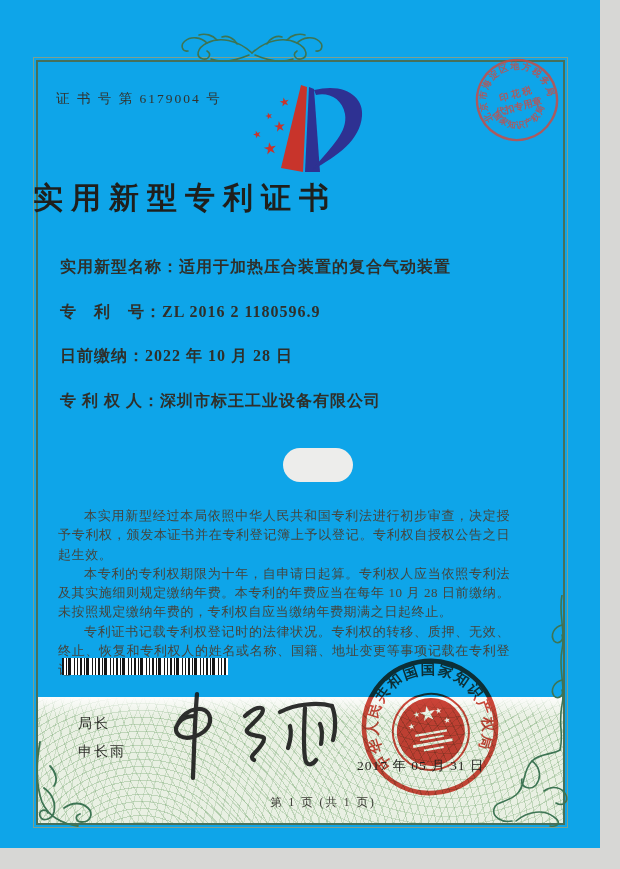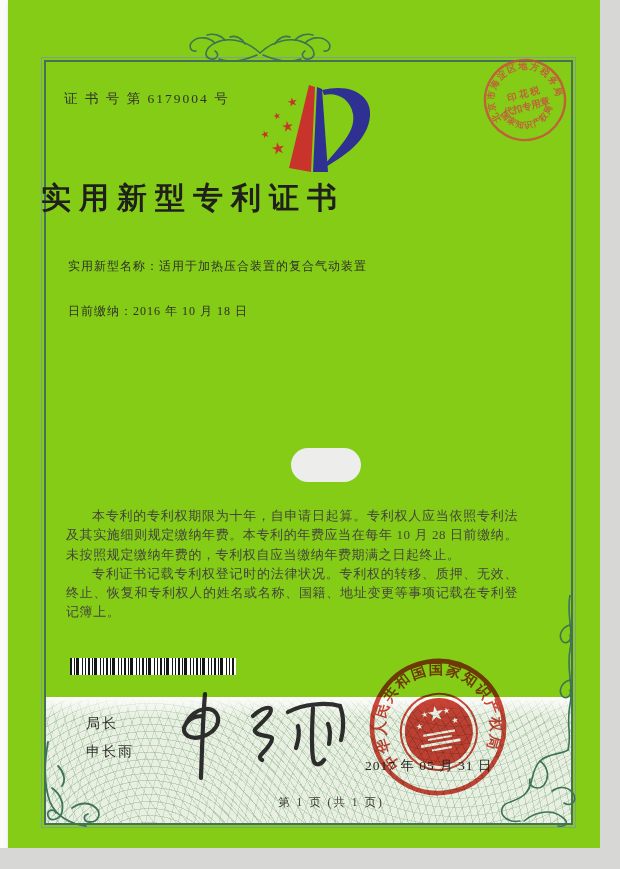--- a/index.html
+++ b/index.html
@@ -4,23 +4,22 @@
 <style>
   html,body{margin:0;padding:0;}
   body{
     width:620px;height:869px;position:relative;overflow:hidden;
     background:#fbfbf9;
     font-family:"Liberation Serif","DejaVu Serif",serif;
   }
   .scan-strip-right{position:absolute;right:0;top:0;width:20px;height:869px;background:#d7d7d5;}
   .scan-strip-bottom{position:absolute;left:0;top:848px;width:620px;height:21px;background:#d7d7d5;}
   .paper{
-    position:absolute;left:0;top:0;width:600px;height:848px;background:#84cc16;
+    position:absolute;left:0;top:0;width:600px;height:848px;background:#0ea5e9;
     box-shadow:2px 2px 5px rgba(0,0,0,.25);
-    margin-left:8px;
   }
   
   .frame-outer{position:absolute;left:33px;top:57px;width:533px;height:769px;border:1px solid #7fa08c;z-index:3;pointer-events:none;}
   .frame-inner{position:absolute;inset:2px;border:2px solid #46705a;}
   
   .guilloche{
     position:absolute;left:36px;top:697px;width:527px;height:126px;z-index:2;
     background-color:#e9f0e3;
     background-image:
       repeating-radial-gradient(circle at 20% 150%, rgba(126,172,120,.40) 0 1px, transparent 1px 7px),
@@ -28,21 +27,21 @@
       repeating-radial-gradient(circle at 112% 170%, rgba(126,172,120,.28) 0 1px, transparent 1px 8px);
   }
   .guilloche::before{content:'';position:absolute;left:0;right:0;top:0;height:20px;
     background:linear-gradient(#fdfdfc,rgba(253,253,252,0));}
   .watermark-blob{position:absolute;left:283px;top:448px;width:70px;height:34px;border-radius:17px;background:#ededeb;z-index:1;}
   
   .cert-no{position:absolute;left:56px;top:90px;font-size:13.5px;letter-spacing:2px;color:#33332e;z-index:5;}
   .title{position:absolute;left:33px;top:178px;width:602px;
     font-size:30px;font-weight:bold;letter-spacing:8px;color:#1f1f1c;z-index:5;}
   .fields{position:absolute;left:60px;top:257px;z-index:5;}
-  .field-row{font-size:12px;line-height:19px;color:#2f2f2a;letter-spacing:1px;margin-bottom:25.5px;white-space:nowrap;}
+  .field-row{font-size:16px;line-height:19px;color:#2f2f2a;letter-spacing:1px;margin-bottom:25.5px;white-space:nowrap;font-weight:bold;}
   .field-row .lab{display:inline-block;}
   .paras{position:absolute;left:58px;top:506px;width:452px;z-index:5;
     font-size:13px;line-height:19.3px;color:#45453e;text-align:justify;letter-spacing:.6px;}
   .paras p{margin:0;text-indent:2em;}
   .barcode{position:absolute;left:62px;top:658px;width:166px;height:17px;z-index:5;
     background:repeating-linear-gradient(90deg,#161616 0 2px,#fff 2px 4px,#161616 4px 5px,#fff 5px 6px,#161616 6px 9px,#fff 9px 12px,#161616 12px 13px,#fff 13px 15px,#161616 15px 16px,#fff 16px 18px);}
   .signer{position:absolute;left:78px;top:710px;z-index:5;color:#30302c;
     font-family:Liberation Serif, serif;font-size:14px;letter-spacing:2px;line-height:28px;}
   .signature-svg{position:absolute;left:150px;top:686px;z-index:5;}
   .seal-svg{position:absolute;left:355px;top:652px;z-index:6;mix-blend-mode:multiply;opacity:.93;}
@@ -130,25 +129,32 @@
     <text x="50" y="60" font-size="9.5" fill="#cd4a41" text-anchor="middle" font-weight="bold">代扣专用章</text>
   </svg>
 
   <div class="title">实用新型专利证书</div>
 
   <div class="fields">
     <div class="field-row">
       <span class="lab">实用新型名称：</span><span>适用于加热压合装置的复合气动装置</span>
     </div>
     <div class="field-row">
-      <span class="lab">日前缴纳：</span><span>2016 年 10 月 18 日</span>
+      <span class="lab">专　利　号：</span><span>ZL 2016 2 1180596.9</span>
+    </div>
+    <div class="field-row">
+      <span class="lab">日前缴纳：</span><span>2022 年 10 月 28 日</span>
+    </div>
+    <div class="field-row">
+      <span class="lab">专 利 权 人：</span><span>深圳市标王工业设备有限公司</span>
     </div>
   </div>
 
   <div class="paras">
+    <p>本实用新型经过本局依照中华人民共和国专利法进行初步审查，决定授予专利权，颁发本证书并在专利登记簿上予以登记。专利权自授权公告之日起生效。</p>
     <p>本专利的专利权期限为十年，自申请日起算。专利权人应当依照专利法及其实施细则规定缴纳年费。本专利的年费应当在每年 10 月 28 日前缴纳。未按照规定缴纳年费的，专利权自应当缴纳年费期满之日起终止。</p>
     <p>专利证书记载专利权登记时的法律状况。专利权的转移、质押、无效、终止、恢复和专利权人的姓名或名称、国籍、地址变更等事项记载在专利登记簿上。</p>
   </div>
 
   <div class="barcode"></div>
 
   <div class="signer">
     <div>局长</div>
     <div>申长雨</div>
   </div>

